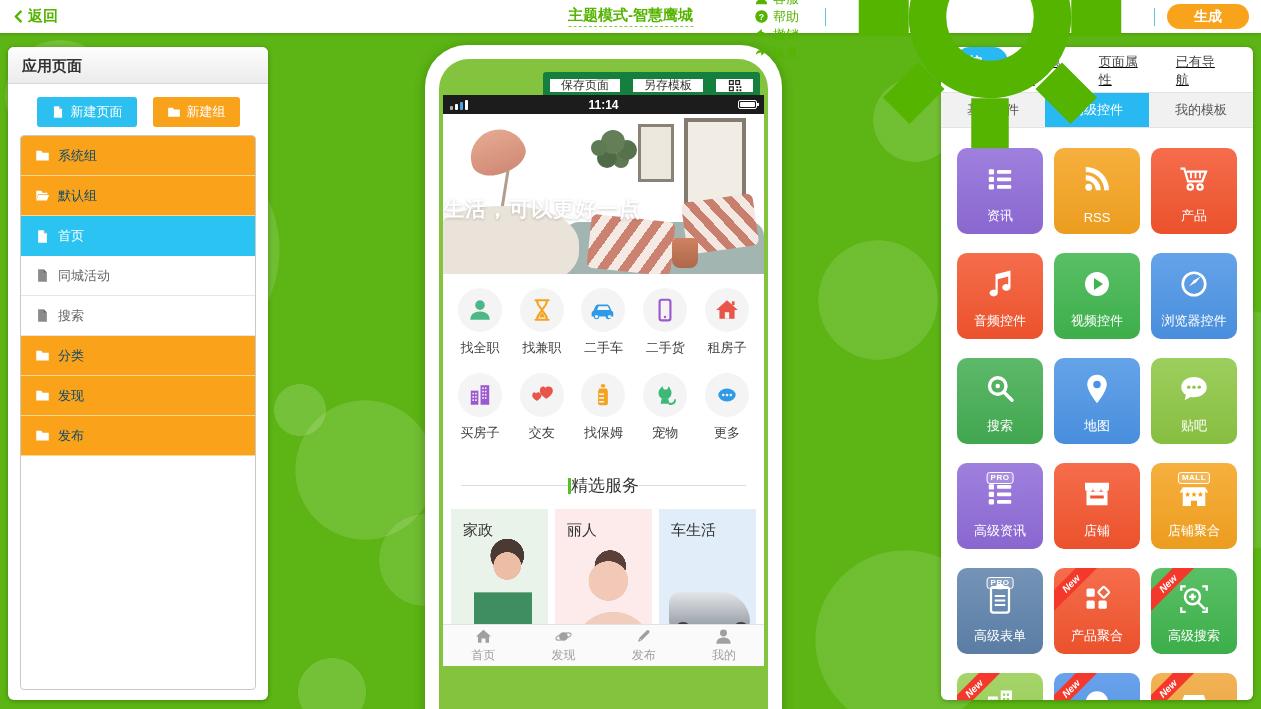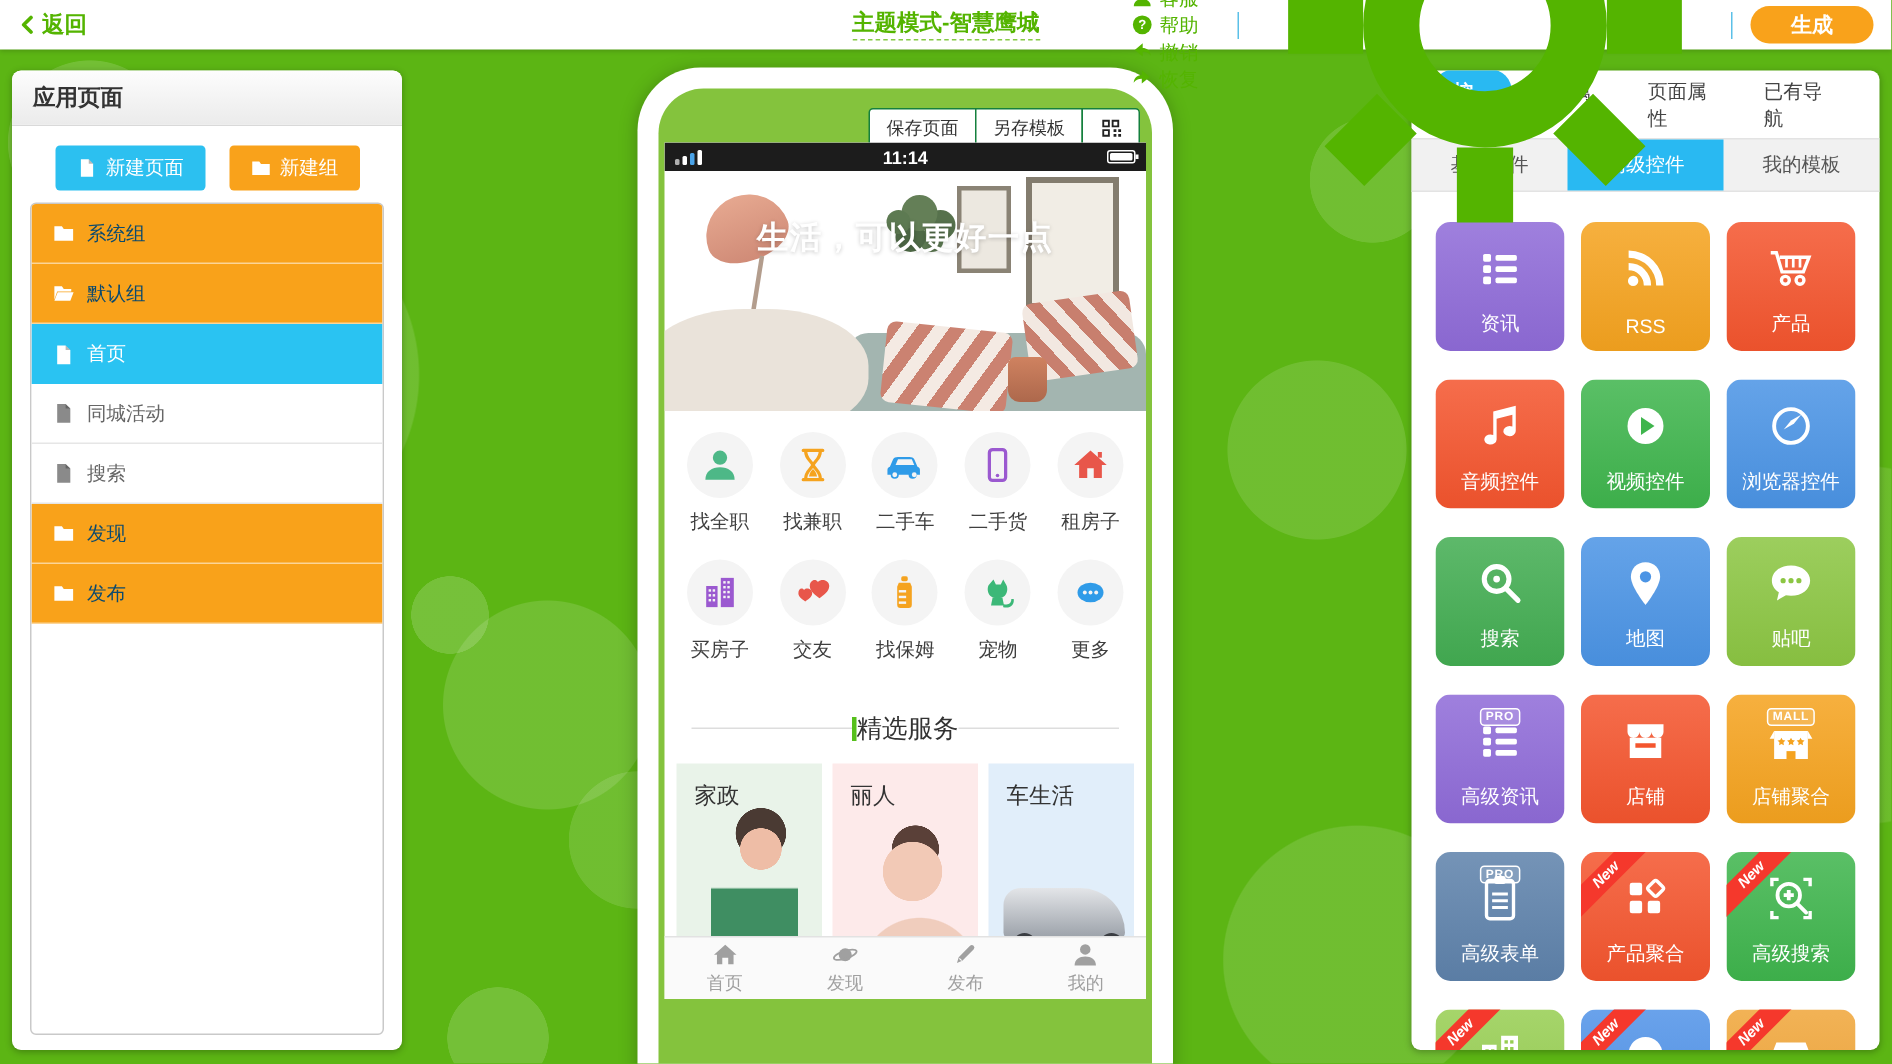--- a/index.html
+++ b/index.html
@@ -58,21 +58,21 @@
   .pl-item.v-page .ic { color:#8a8a8a; }
   .pl-item.v-page.active { background:#2ac3f2; color:#fff; border-bottom:none; }
   .pl-item.v-page.active .ic { color:#fff; }
 
   
   .phone { position:absolute; left:425px; top:45px; width:357px; height:700px; background:#fff;
     border-radius:42px 42px 0 0; box-shadow:0 2px 12px rgba(0,0,0,.25); z-index:10; }
   .phone-inner { position:absolute; left:14px; right:14px; top:14px; bottom:0;
     background:#84c33d; border-radius:30px 30px 0 0; }
   .phone-toolbar { position:absolute; top:13px; right:8px; display:flex; }
-  .pt-btn { background:#fff; border:1px solid #15803d; color:#333; font-size:12px; height:27px;
+  .pt-btn { background:#fff; border:7px solid #15803d; color:#333; font-size:12px; height:27px;
     padding:0 11px; margin-left:-1px; cursor:pointer; display:flex; align-items:center; }
   .pt-btn:first-child { border-radius:3px 0 0 3px; }
   .pt-btn:last-child { border-radius:0 3px 3px 0; }
   .pt-btn .ic { width:15px; height:15px; color:#222; }
   .screen { position:relative; width:321px; margin:36px auto 0; height:571px; background:#fff; overflow:hidden; }
   .statusbar { height:19px; background:#1c1c1c; display:flex; align-items:center; padding:0 7px; position:relative; }
   .signal { display:flex; align-items:flex-end; gap:2px; }
   .signal i { width:3px; background:#fff; border-radius:1px; }
   .signal i:nth-child(1){height:4px;opacity:.65;} .signal i:nth-child(2){height:6px;}
   .signal i:nth-child(3){height:8px;background:#4aa3e8;} .signal i:nth-child(4){height:10px;}
@@ -93,21 +93,21 @@
   .plant { left:148px; top:26px; width:16px; height:16px; border-radius:50%; background:#5d7a52;
     box-shadow:14px -6px 0 4px #647f57, 28px 2px 0 2px #56714c, 8px 10px 0 2px #4f6a47, 22px 12px 0 0 #5d7a52; }
   .couch { right:0; bottom:0; width:62%; height:52px; background:#a3b5b0; border-radius:14px 14px 0 0; }
   .blanket { left:-14px; bottom:-16px; width:150px; height:84px; background:#eae3da; border-radius:45%; }
   .pillow1 { right:8px; bottom:24px; width:72px; height:52px; transform:rotate(-8deg); border-radius:6px;
     background:repeating-linear-gradient(55deg,#c87f6e 0 8px,#f2e8e1 8px 16px); }
   .pillow2 { left:146px; bottom:2px; width:84px; height:54px; transform:rotate(6deg); border-radius:6px;
     background:repeating-linear-gradient(120deg,#cb8271 0 9px,#f4eae3 9px 18px); }
   .pot { right:66px; bottom:6px; width:26px; height:30px; border-radius:5px 5px 8px 8px;
     background:linear-gradient(#cf8260,#ad684c); }
-  .hero-overlay { position:absolute; inset:0; display:flex; flex-direction:column; align-items:center; padding-top:30px; z-index:2; }
+  .hero-overlay { position:absolute; inset:0; display:flex; flex-direction:row; align-items:center; padding-top:30px; z-index:2; }
   .hero-title { color:#fff; font-size:21px; font-weight:bold; letter-spacing:1px; text-shadow:0 1px 3px rgba(0,0,0,.22); }
   .hero-search { margin-top:12px; width:250px; height:30px; border-radius:16px; background:rgba(255,255,255,.5);
     display:flex; align-items:center; gap:9px; padding:0 14px; cursor:pointer; }
   .hero-search .ic { width:15px; height:15px; color:#fff; }
   .hero-search span { color:#fff; font-size:14px; text-shadow:0 1px 2px rgba(0,0,0,.15); }
 
   
   .app-grid { display:grid; grid-template-columns:repeat(5,1fr); row-gap:16px; padding:14px 6px 10px; }
   .app-item { display:flex; flex-direction:column; align-items:center; gap:7px; cursor:pointer; }
   .app-circle { width:44px; height:44px; border-radius:50%; background:#f4f4f4; display:flex; align-items:center; justify-content:center; }
@@ -141,21 +141,21 @@
   
   .tabbar { position:absolute; left:0; right:0; bottom:0; height:42px; background:#fafafa; border-top:1px solid #e2e2e2;
     display:flex; z-index:3; }
   .tb-item { flex:1; display:flex; flex-direction:column; align-items:center; justify-content:center; gap:1px; color:#a0a0a0; cursor:pointer; }
   .tb-item .ic { width:19px; height:19px; color:#a0a0a0; }
   .tb-item span { font-size:12px; }
 
   
   .right-panel { position:absolute; left:941px; top:47px; width:312px; height:653px; background:#fff;
     border-radius:6px; box-shadow:0 1px 5px rgba(0,0,0,.28); overflow:hidden; z-index:10; }
-  .rp-tabs { height:45px; display:flex; align-items:center; justify-content:space-between; padding:0 14px; }
+  .rp-tabs { height:45px; display:flex; align-items:flex-start; justify-content:space-between; padding:0 14px;text-decoration:underline; }
   .rp-tab { font-size:13px; color:#444; cursor:pointer; padding:6px 14px; }
   .rp-tab.active { background:#29b9f2; color:#fff; border-radius:15px; font-weight:bold; }
   .rp-subtabs { height:36px; display:flex; background:#f1f1f1; border-top:1px solid #e3e3e3; border-bottom:1px solid #e3e3e3; }
   .rp-subtab { flex:1; display:flex; align-items:center; justify-content:center; font-size:13px; color:#555; cursor:pointer; }
   .rp-subtab.active { background:#29b9f2; color:#fff; }
   .widget-grid { display:grid; grid-template-columns:repeat(3,86px); justify-content:space-between;
     row-gap:19px; padding:20px 16px; }
   .widget { position:relative; width:86px; height:86px; border-radius:10px; overflow:hidden; cursor:pointer;
     background:linear-gradient(rgba(255,255,255,.14), rgba(0,0,0,.04)), var(--c,#999); }
   .w-icon { position:absolute; top:13px; left:50%; transform:translateX(-50%); width:36px; height:36px; color:#fff; }
@@ -296,20 +296,28 @@
     <span>同城活动</span>
   </div>
       <div class="pl-item v-page">
     <span class="ic">
           <svg viewBox="0 0 24 24" fill="currentColor">
             <path d="M5 2h9l5 5v15H5z"></path>
             <path d="M14 2v5h5z" fill="rgba(0,0,0,.28)"></path>
           </svg>
         </span>
     <span>搜索</span>
+  </div>
+      <div class="pl-item v-group">
+    <span class="ic">
+          <svg viewBox="0 0 24 24" fill="currentColor">
+            <path d="M2 4.5h8l2 3h10V20H2z"></path>
+          </svg>
+        </span>
+    <span>分类</span>
   </div>
       <div class="pl-item v-group">
     <span class="ic">
           <svg viewBox="0 0 24 24" fill="currentColor">
             <path d="M2 4.5h8l2 3h10V20H2z"></path>
           </svg>
         </span>
     <span>发现</span>
   </div>
       <div class="pl-item v-group">

